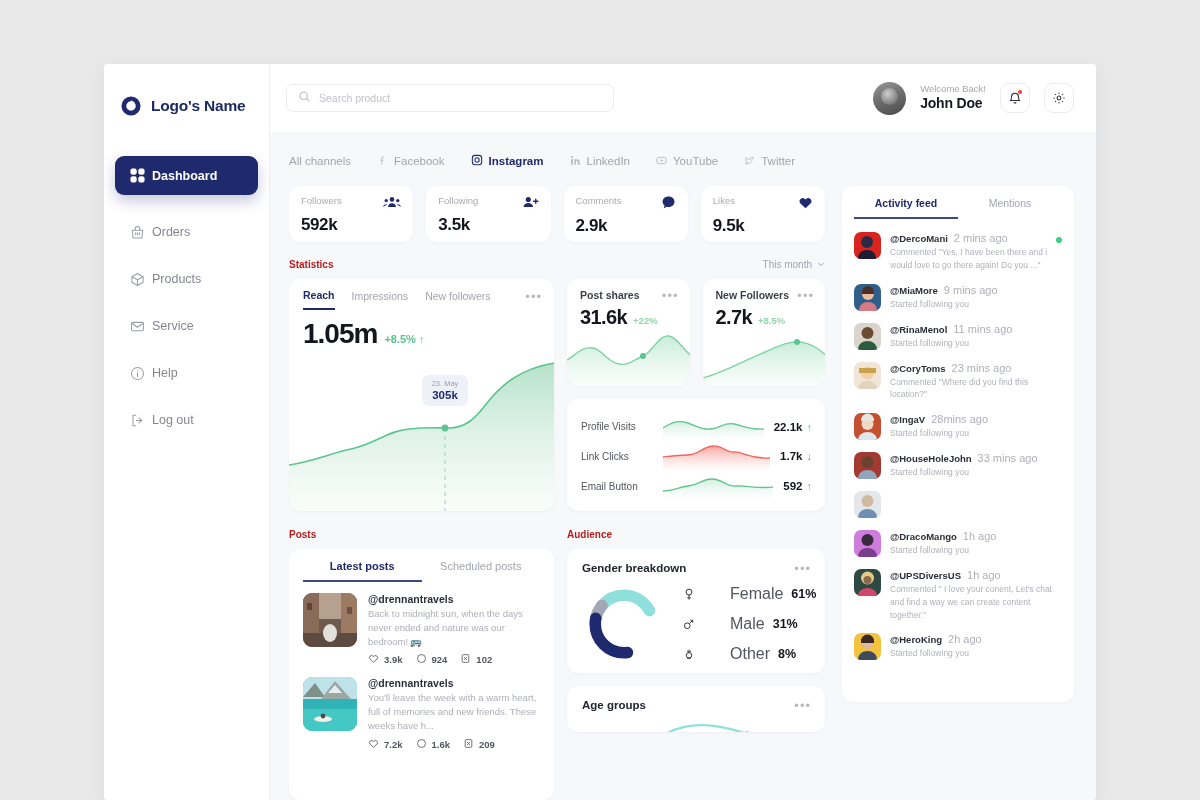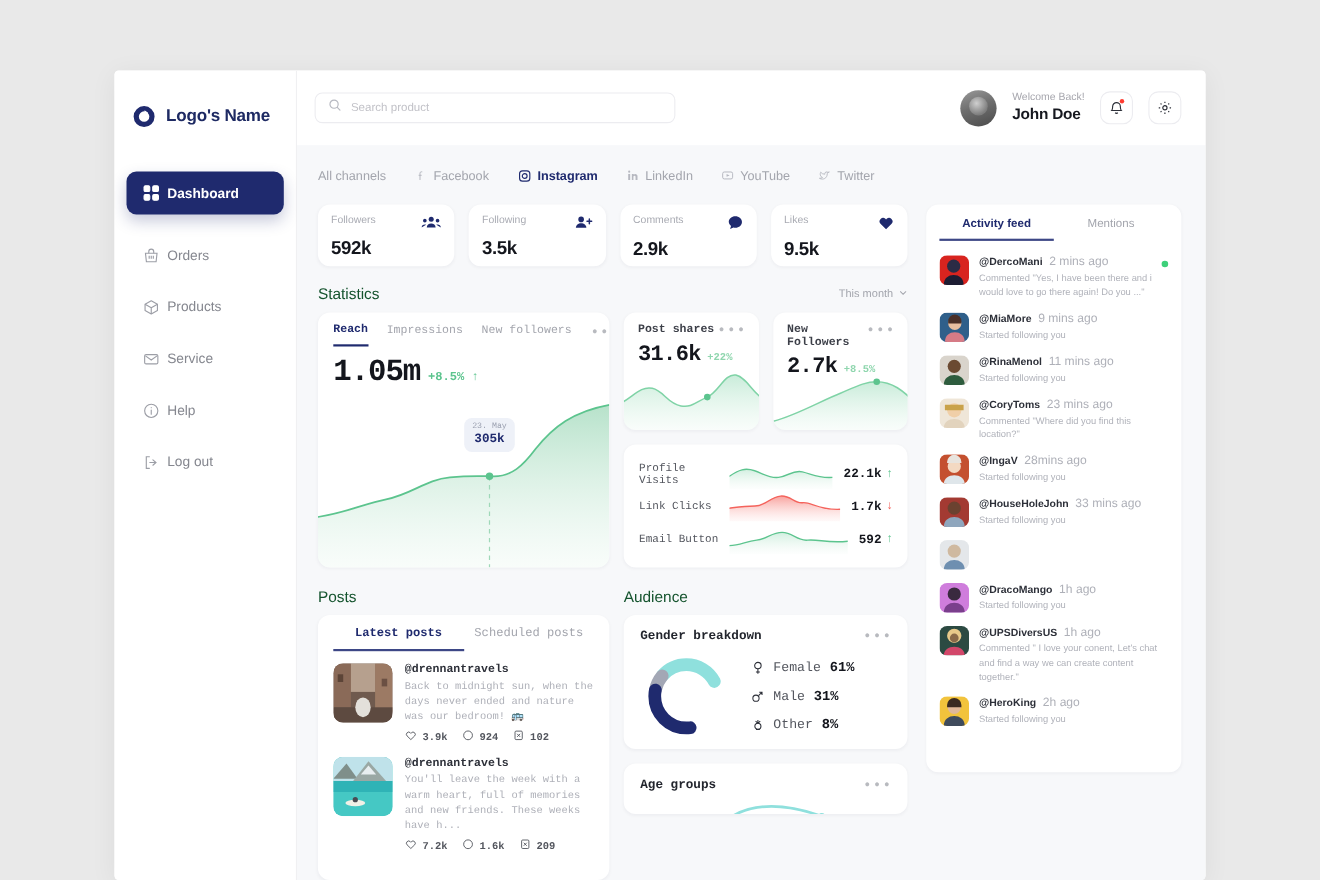--- a/index.html
+++ b/index.html
@@ -113,25 +113,25 @@
   .stat-card {
     flex:1; height:56px; background:#fff; border-radius:11px;
     padding:9px 12px 0 12px;
     box-shadow:0 1px 3px rgba(16,24,40,0.04);
   }
   .stat-top { display:flex; align-items:flex-start; justify-content:space-between; }
   .stat-label { font-size:9.5px; color:#a9abb3; }
   .stat-value { font-size:17px; font-weight:bold; color:#14161d; margin-top:2px; letter-spacing:-0.4px; }
 
   .sec-head { display:flex; align-items:center; justify-content:space-between; margin:4px 0 9px 0; }
-  .sec-title { font-size:14px; font-weight:normal; color:#14532d; }
+  .sec-title { font-size:10px; font-weight:bold; color:#b91c1c; }
   .sec-action { font-size:10px; color:#a3a5ad; display:flex; align-items:center; gap:5px; cursor:pointer; }
 
   .stats-row { display:flex; gap:13px; }
-  .card { background:#fff; border-radius:11px; box-shadow:0 1px 3px rgba(16,24,40,0.04);font-family:Liberation Mono, monospace; }
+  .card { background:#fff; border-radius:11px; box-shadow:0 1px 3px rgba(16,24,40,0.04); }
 
   
   .reach-card { width:265px; flex:0 0 265px; height:232px; overflow:hidden; position:relative; display:flex; flex-direction:column; }
   .reach-tabs { display:flex; align-items:center; padding:10px 12px 0 14px; gap:17px; }
   .rtab { font-size:10.5px; color:#a3a5ad; padding-bottom:7px; cursor:pointer; white-space:nowrap; }
   .rtab.active { color:#1f2a6e; font-weight:bold; border-bottom:2px solid #1f2a6e; }
   .dots { margin-left:auto; color:#b8babf; font-size:13px; letter-spacing:1px; line-height:1; padding-bottom:7px; cursor:pointer; }
   .reach-num-row { display:flex; align-items:baseline; gap:7px; padding:8px 0 0 14px; }
   .reach-num { font-size:28px; font-weight:bold; color:#14161d; letter-spacing:-1px; }
   .delta { font-size:11px; font-weight:bold; color:#5cc48e; }
@@ -179,21 +179,21 @@
   .pstat { display:flex; align-items:center; gap:5px; font-size:9.5px; color:#53565e; font-weight:bold; }
 
   .aud-card { padding:13px 14px 10px 15px; }
   .aud-head { display:flex; align-items:flex-start; justify-content:space-between; }
   .aud-title { font-size:11.5px; font-weight:bold; color:#22252d; }
   .gender-body { display:flex; align-items:center; gap:20px; margin-top:10px; padding-left:4px; }
   .donut { width:76px; height:76px; flex:0 0 76px; }
   .legend { display:flex; flex-direction:column; gap:12px; }
   .leg-row { display:flex; align-items:center; gap:8px; }
   .leg-ico { width:13px; flex:0 0 13px; display:flex; justify-content:center; color:#2c2f38; }
-  .leg-name { font-size:12px; color:#53565e; }
+  .leg-name { font-size:16px; color:#53565e;margin-left:27px; }
   .leg-val { font-size:12.5px; font-weight:bold; color:#14161d; }
 
   .age-card { margin-top:13px; padding:13px 14px 0 15px; height:46px; overflow:hidden; position:relative; flex:0 0 46px; }
 
   
   .feed-card { background:#fff; border-radius:11px; height:516px; overflow:hidden; display:flex; flex-direction:column; box-shadow:0 1px 3px rgba(16,24,40,0.04); }
   .feed-tabs { display:flex; padding:11px 12px 0 12px; }
   .ftab { flex:1; text-align:center; font-size:10.5px; color:#a3a5ad; padding-bottom:8px; cursor:pointer; }
   .ftab.active { color:#1f2a6e; font-weight:bold; border-bottom:2px solid #3d4786; }
   .feed-list { padding:6px 10px 0 12px; overflow:hidden; }

